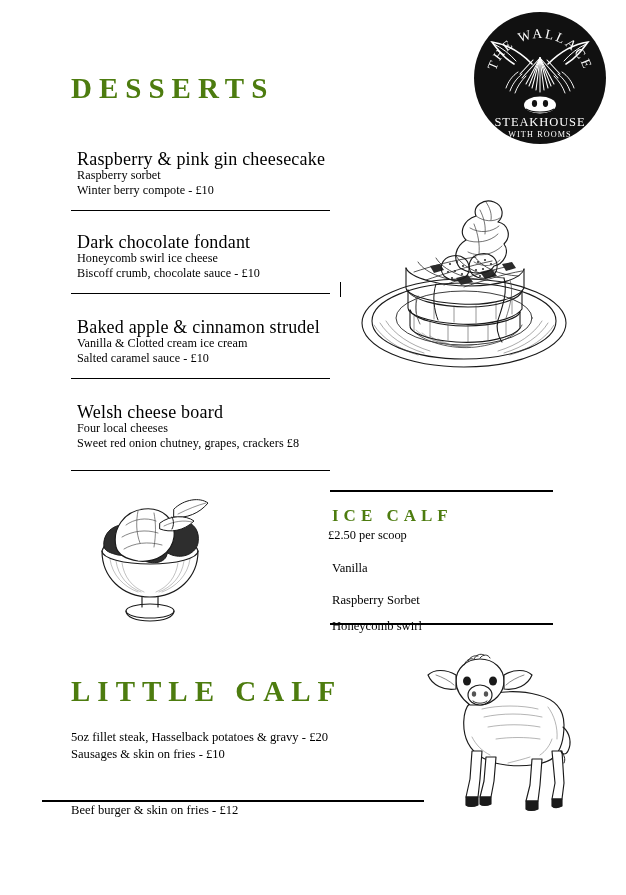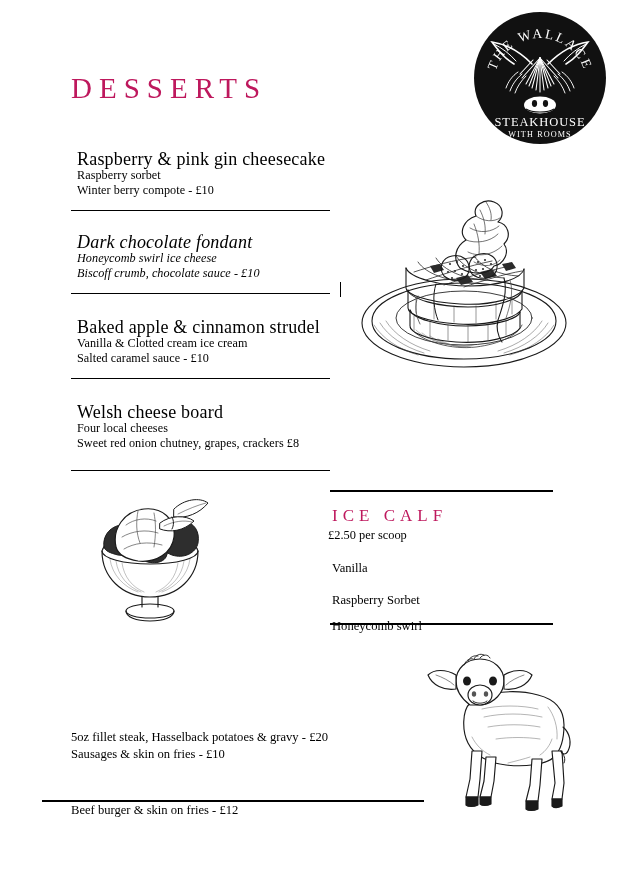--- a/index.html
+++ b/index.html
@@ -24,22 +24,22 @@
     top: 8px;
     width: 140px;
     height: 140px;
   }
   .logo-badge svg { display: block; width: 140px; height: 140px; }
 
   
   .section-title {
     position: absolute;
     font-family: "Liberation Serif", "DejaVu Serif", serif;
-    font-weight: normal;
-    color: #be185d;
+    font-weight: bold;
+    color: #4d7c0f;
     white-space: nowrap;
   }
   #desserts-title {
     left: 71px;
     top: 72px;
     font-size: 29px;
     letter-spacing: 7px;
   }
   #little-calf-title {
     left: 71px;
@@ -184,21 +184,21 @@
 
   <div class="section-title" id="desserts-title">DESSERTS</div>
 
   <div class="menu-item" style="top:151px;">
     <div class="item-name">Raspberry &amp; pink gin cheesecake</div>
     <div class="item-desc">Raspberry sorbet</div>
     <div class="item-desc">Winter berry compote - £10</div>
   </div>
   <div class="rule" style="left:71px; top:210px; width:259px;"></div>
 
-  <div class="menu-item" style="top:234px;font-style:italic;">
+  <div class="menu-item" style="top:234px;">
     <div class="item-name">Dark chocolate fondant</div>
     <div class="item-desc">Honeycomb swirl ice cheese</div>
     <div class="item-desc">Biscoff crumb, chocolate sauce  - £10</div>
   </div>
   <div class="rule" style="left:71px; top:293px; width:259px;"></div>
   <div class="tick-mark"></div>
 
   <div class="menu-item" style="top:319px;">
     <div class="item-name">Baked apple &amp; cinnamon strudel</div>
     <div class="item-desc">Vanilla &amp; Clotted cream ice cream</div>
@@ -218,20 +218,21 @@
   <div class="section-title" id="ice-cream-title">ICE CALF</div>
 
   <div class="ice-sub" style="top:528px;">£2.50 per scoop</div>
 
   <div class="ice-flavour" style="top:560px;">Vanilla</div>
   <div class="ice-flavour" style="top:576px;margin-top:42px;">Honeycomb swirl</div>
   <div class="ice-flavour" style="top:592px;">Raspberry Sorbet</div>
 
   <div class="rule rule-thick" style="left:330px; top:623px; width:223px;"></div>
 
+  <div class="section-title" id="little-calf-title">LITTLE CALF</div>
 
   <div class="calf-line" style="top:729px;">5oz fillet steak, Hasselback potatoes &amp; gravy - £20</div>
   <div class="calf-line" style="top:746px;">Sausages &amp; skin on fries - £10</div>
   <div class="calf-line" style="top:802px;">Beef burger &amp; skin on fries - £12</div>
 
   <div class="rule rule-thick" style="left:42px; top:800px; width:382px;"></div>
 
   <div class="illus" id="waffle-illustration">
     <svg viewBox="0 0 224 186" xmlns="http://www.w3.org/2000/svg">
       <g fill="none" stroke="#1a1a1a" stroke-width="1.1" stroke-linecap="round" stroke-linejoin="round">

